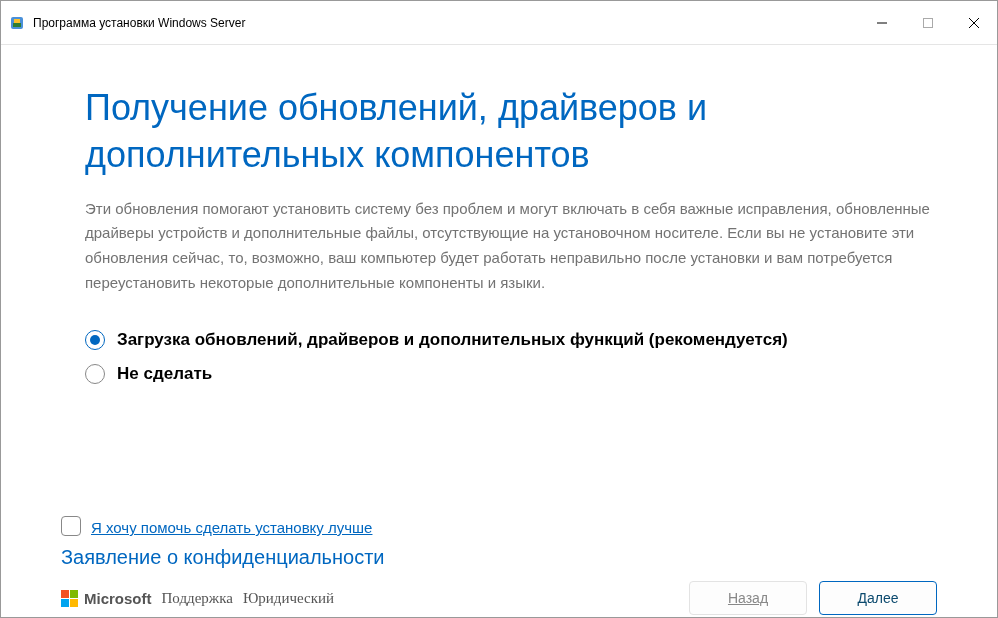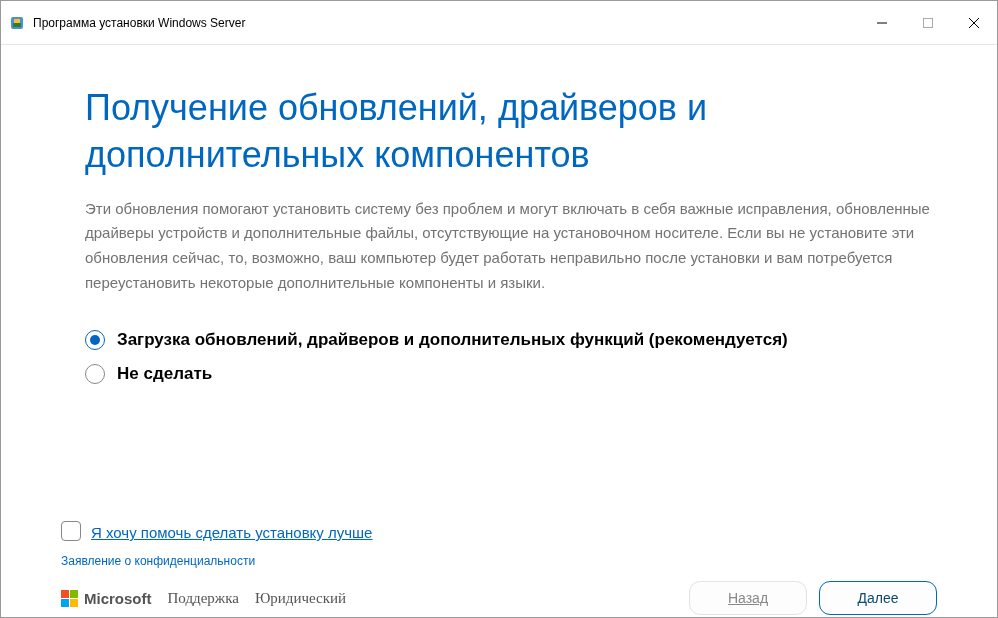--- a/index.html
+++ b/index.html
@@ -117,37 +117,37 @@
       flex-shrink: 0;
     }
     .link-text {
       color: #0067C0;
       font-size: 15px;
       text-decoration: underline;
       cursor: pointer;
     }
     .privacy-link {
       color: #0067C0;
-      font-size: 12px;
+      font-size: 20px;
       cursor: pointer;
       text-decoration: none;
     }
     .footer {
       position: absolute;
       bottom: 14px;
       left: 60px;
       right: 60px;
       display: flex;
       align-items: center;
       justify-content: space-between;
     }
     .footer-left {
       display: flex;
       align-items: center;
-      gap: 16px;
+      gap: 10px;
     }
     .ms-logo {
       display: flex;
       align-items: center;
       gap: 6px;
     }
     .ms-squares {
       display: grid;
       grid-template-columns: 8px 8px;
       grid-template-rows: 8px 8px;
@@ -166,21 +166,21 @@
       font-family: Liberation Serif, serif;
     }
     .footer-buttons {
       display: flex;
       gap: 12px;
     }
     .btn {
       min-width: 118px;
       height: 34px;
       border: 1px solid #ccc;
-      border-radius: 11px;
+      border-radius: 4px;
       background: #fdfdfd;
       font-size: 14px;
       cursor: pointer;
       display: flex;
       align-items: center;
       justify-content: center;
     }
     .btn.disabled {
       color: #888;
       text-decoration: underline;

